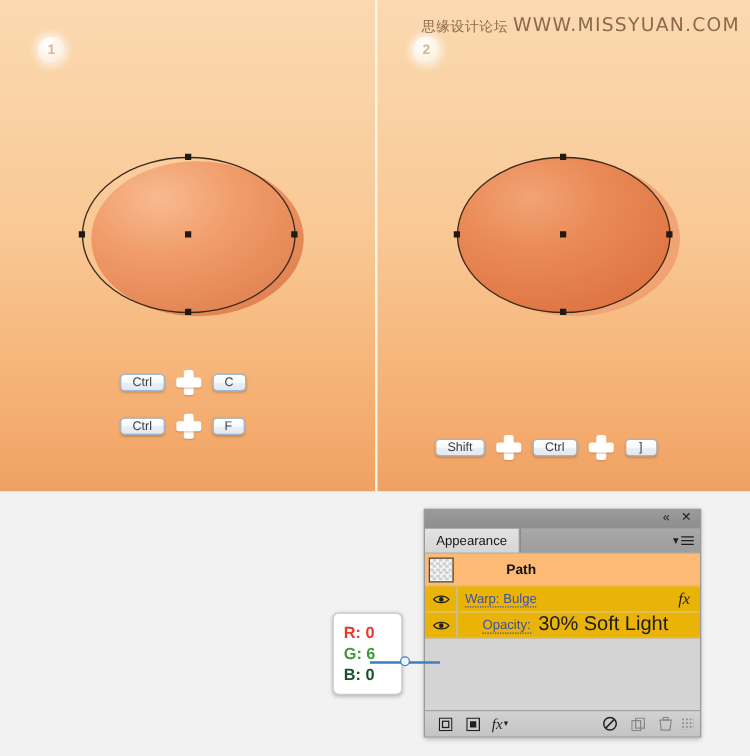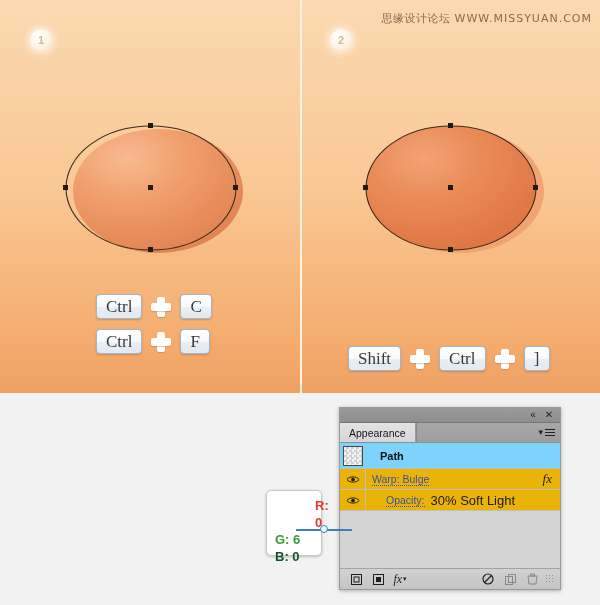--- a/index.html
+++ b/index.html
@@ -44,47 +44,47 @@
   #badge-2 { left: 330px; top: 29px; }
 
   
   #watermark {
     position: absolute; right: 8px; top: 11px;
     font-size: 11px; color: #8a6a4a;
     letter-spacing: 0.5px;
     white-space: nowrap;
     font-family: "DejaVu Sans", sans-serif;
   }
-  #watermark .wm-en { font-size: 11px; letter-spacing: 1px; }
+  #watermark .wm-en { font-size: 15px; letter-spacing: 1px; }
 
   
   .art-wrap { position: absolute; }
   #art-1 { left: 55px; top: 115px; width: 200px; height: 160px; }
   #art-2 { left: 355px; top: 115px; width: 200px; height: 160px; }
 
   
   .key-row {
     position: absolute;
     display: flex; align-items: center;
   }
   #keys-1a { left: 96px; top: 294px; }
   #keys-1b { left: 96px; top: 329px; }
   #keys-2a { left: 348px; top: 310px; margin-top: 36px; }
 
   .key {
-    height: 25px;
+    height: 14px;
     min-width: 26px;
     padding: 0 9px;
     border: 1px solid #9fb6cc;
     border-radius: 4px;
     background: linear-gradient(to bottom, #ffffff 0%, #f7f9fb 50%, #eaeff4 52%, #e2e9f0 100%);
     box-shadow: 0 1px 2px rgba(0,0,0,0.18), inset 0 1px 0 #ffffff;
     display: flex; align-items: center; justify-content: center;
-    font-size: 17px; color: #3a3a3a;
-    font-family: Liberation Serif, serif;
+    font-size: 10px; color: #3a3a3a;
+    font-family: Liberation Sans, sans-serif;
     white-space: nowrap;
   }
   .plus {
     width: 24px; height: 24px;
     margin: 0 7px;
     position: relative;
     flex: none;
   }
   .plus::before, .plus::after {
     content: ""; position: absolute;
@@ -180,24 +180,24 @@
     padding-left: 6px;
     font-size: 10.5px;
     white-space: nowrap;
   }
   .link-label {
     color: #3a4fa8;
     border-bottom: 1px dotted #3a4fa8;
     display: inline-block;
     line-height: 11px;
   }
-  .row-value { padding-left: 6px; font-size: 13px; color: #1a1a1a; }
-
-  
-  #row-path { height: 26px; background: #7dd3fc; }
+  .row-value { padding-left: 6px; font-size: 16px; color: #1a1a1a; }
+
+  
+  #row-path { height: 26px; background: #fdba74; gap: 25px; }
   #path-thumb {
     width: 20px; height: 20px;
     margin-left: 3px;
     border: 1px solid #4a4a4a;
     background:
       repeating-conic-gradient(#cfcfcf 0% 25%, #f4f4f4 0% 50%) 0 0/5px 5px;
     flex: none;
   }
   #path-label {
     padding-left: 17px; font-weight: bold; font-size: 11px; color: #111;
@@ -262,21 +262,21 @@
     background: #ffffff;
     border: 1px solid #c9c9c9;
     border-radius: 5px;
     box-shadow: 0 1px 3px rgba(0,0,0,0.22);
     padding: 6px 0 0 8px;
     font-family: "Liberation Sans", sans-serif;
     font-weight: bold;
     font-size: 13px;
     line-height: 17px;
   }
-  #rgb-r { color: #e8392f; margin-left: 40px; }
+  #rgb-r { color: #e8392f; }
   #rgb-g { color: #3c9a3c; }
   #rgb-b { color: #14532d; }
 
   #callout-line {
     position: absolute;
     left: 296px; top: 528px;
     width: 56px; height: 3px;
   }
   #callout-line .line {
     position: absolute; left: 0; top: 1px;

